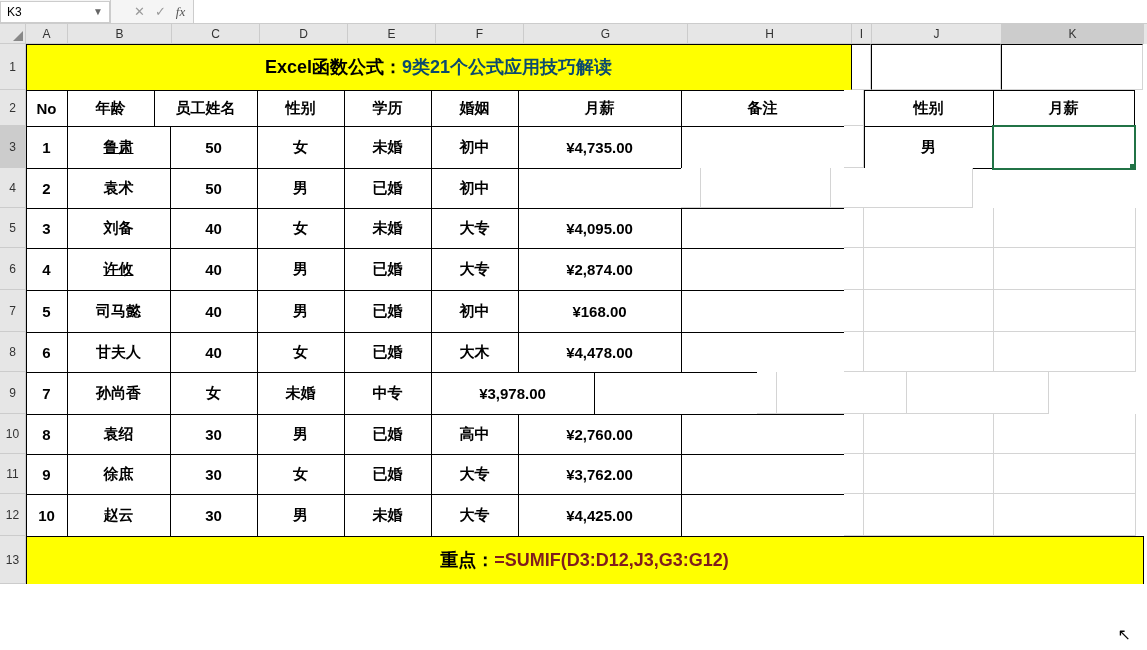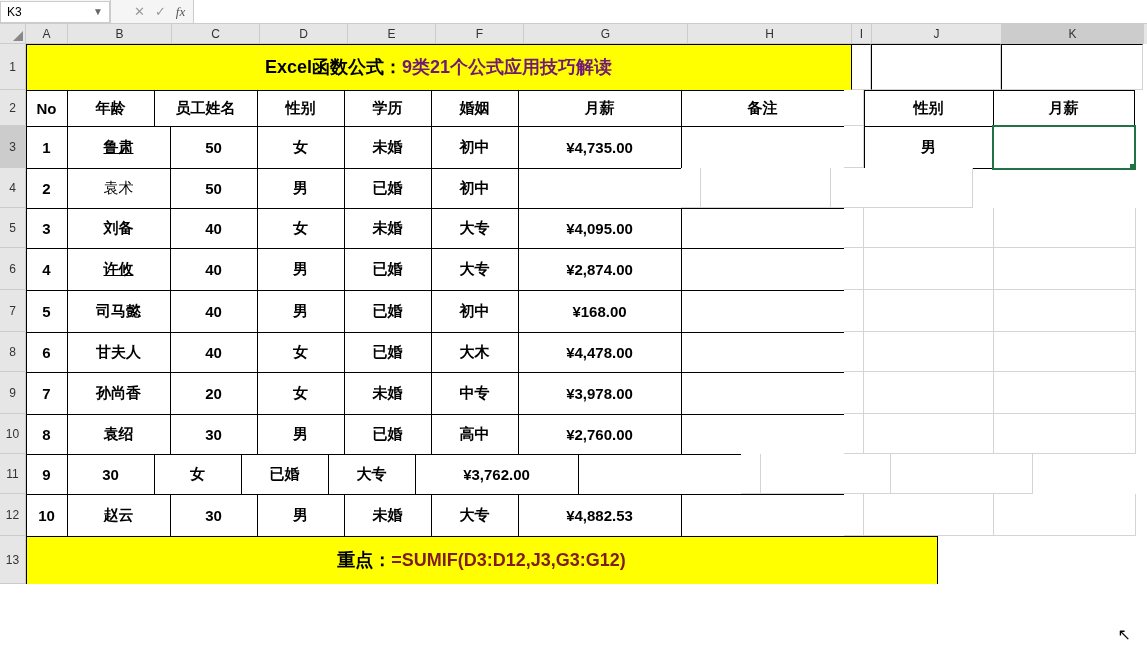--- a/index.html
+++ b/index.html
@@ -114,21 +114,21 @@
       cursor: cell;
     }
     .cell.bordered { border: 1px solid #000; margin: -0.5px; }
     .title-row .cell {
       background: #ffff00;
       font-weight: bold;
       font-size: 18px;
       border: 1px solid #000;
     }
     .title-black { color: #000; }
-    .title-red { color: #701a75; }
+    .title-red { color: #0c4a6e; }
     .footer-row .cell {
       background: #ffff00;
       font-weight: bold;
       font-size: 18px;
       border: 1px solid #000;
     }
     .th-cell { font-weight: bold; }
     .selected-cell {
       outline: 2px solid #217346;
       outline-offset: -1px;
@@ -250,21 +250,21 @@
           <div class="cell cE bordered" style="font-weight: bold;">未婚</div>
           <div class="cell cF bordered" style="font-weight: bold;">初中</div>
           <div class="cell cG bordered" style="font-weight: bold;">¥4,735.00</div>
           <div class="cell cH bordered" style="font-weight: bold;"></div>
           <div class="cell cI "></div>
           <div class="cell cJ bordered th-cell">男</div>
           <div class="cell cK bordered selected-cell"></div>
         </div>
         <div class="row " style="height: 40px;">
           <div class="cell cA bordered" style="font-weight: bold;">2</div>
-          <div class="cell cB bordered" style="font-weight: normal;">袁术</div>
+          <div class="cell cB bordered" style="font-weight: bold;">袁术</div>
           <div class="cell cC bordered" style="font-weight: bold;">50</div>
           <div class="cell cD bordered" style="font-weight: bold;">男</div>
           <div class="cell cE bordered" style="font-weight: bold;">已婚</div>
           <div class="cell cF bordered" style="font-weight: bold;">初中</div>
           <div class="cell cH bordered" style="font-weight: bold;"></div>
           <div class="cell cI "></div>
           <div class="cell cJ "></div>
           <div class="cell cK "></div>
         </div>
         <div class="row " style="height: 40px;">
@@ -315,21 +315,20 @@
           <div class="cell cF bordered" style="font-weight: bold;">大木</div>
           <div class="cell cG bordered" style="font-weight: bold;">¥4,478.00</div>
           <div class="cell cH bordered" style="font-weight: bold;"></div>
           <div class="cell cI "></div>
           <div class="cell cJ "></div>
           <div class="cell cK "></div>
         </div>
         <div class="row " style="height: 42px;">
           <div class="cell cA bordered" style="font-weight: bold;">7</div>
           <div class="cell cB bordered" style="font-weight: bold;">孙尚香</div>
-          <div class="cell cC bordered" style="font-weight: bold;">20</div>
           <div class="cell cD bordered" style="font-weight: bold;">女</div>
           <div class="cell cE bordered" style="font-weight: bold;">未婚</div>
           <div class="cell cF bordered" style="font-weight: bold;">中专</div>
           <div class="cell cG bordered" style="font-weight: bold;">¥3,978.00</div>
           <div class="cell cH bordered" style="font-weight: bold;"></div>
           <div class="cell cI "></div>
           <div class="cell cJ "></div>
           <div class="cell cK "></div>
         </div>
         <div class="row " style="height: 40px;">
@@ -340,45 +339,46 @@
           <div class="cell cE bordered" style="font-weight: bold;">已婚</div>
           <div class="cell cF bordered" style="font-weight: bold;">高中</div>
           <div class="cell cG bordered" style="font-weight: bold;">¥2,760.00</div>
           <div class="cell cH bordered" style="font-weight: bold;"></div>
           <div class="cell cI "></div>
           <div class="cell cJ "></div>
           <div class="cell cK "></div>
         </div>
         <div class="row " style="height: 40px;">
           <div class="cell cA bordered" style="font-weight: bold;">9</div>
+          <div class="cell cB bordered" style="font-weight: bold;">徐庶</div>
           <div class="cell cC bordered" style="font-weight: bold;">30</div>
           <div class="cell cD bordered" style="font-weight: bold;">女</div>
           <div class="cell cE bordered" style="font-weight: bold;">已婚</div>
           <div class="cell cF bordered" style="font-weight: bold;">大专</div>
           <div class="cell cG bordered" style="font-weight: bold;">¥3,762.00</div>
           <div class="cell cH bordered" style="font-weight: bold;"></div>
           <div class="cell cI "></div>
           <div class="cell cJ "></div>
           <div class="cell cK "></div>
         </div>
         <div class="row " style="height: 42px;">
           <div class="cell cA bordered" style="font-weight: bold;">10</div>
           <div class="cell cB bordered" style="font-weight: bold;">赵云</div>
           <div class="cell cC bordered" style="font-weight: bold;">30</div>
           <div class="cell cD bordered" style="font-weight: bold;">男</div>
           <div class="cell cE bordered" style="font-weight: bold;">未婚</div>
           <div class="cell cF bordered" style="font-weight: bold;">大专</div>
-          <div class="cell cG bordered" style="font-weight: bold;">¥4,882.53</div>
+          <div class="cell cG bordered" style="font-weight: bold;">¥4,425.00</div>
           <div class="cell cH bordered" style="font-weight: bold;"></div>
           <div class="cell cI "></div>
           <div class="cell cJ "></div>
           <div class="cell cK "></div>
         </div>
         <div class="row footer-row" style="height: 48px;">
-          <div class="cell bordered" style="width: 912px; background: rgb(255, 255, 0); font-weight: bold; font-size: 18px;">
+          <div class="cell bordered" style="width: 1118px; background: rgb(255, 255, 0); font-weight: bold; font-size: 18px;">
             <span style="color: rgb(0, 0, 0);">重点：</span>
             <span style="color: #7f1d1d;">=SUMIF(D3:D12,J3,G3:G12)</span>
           </div>
         </div>
       </div>
   </div>
 </div>
 
 <span class="cursor-pointer">↖</span>
 

